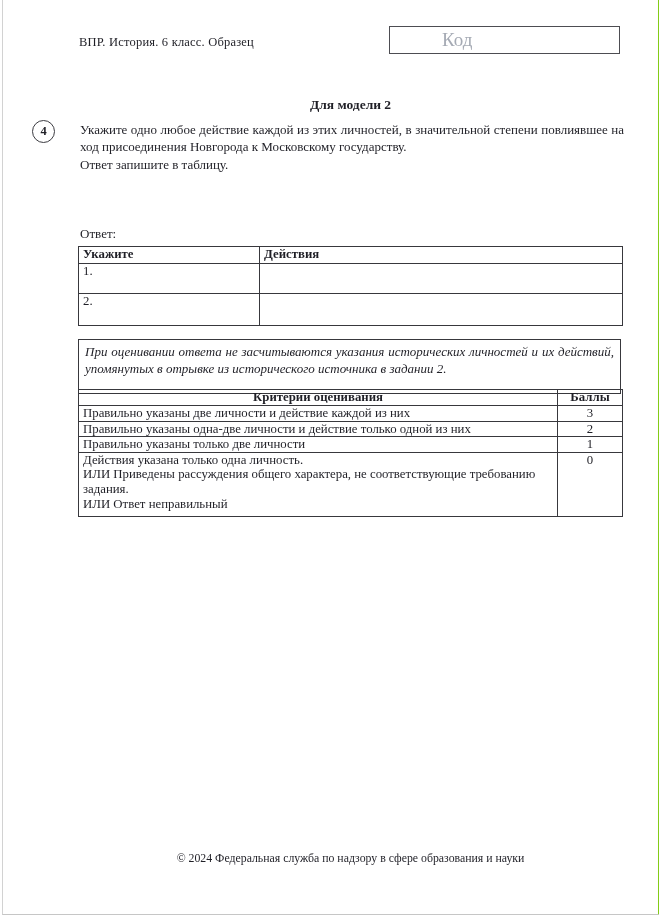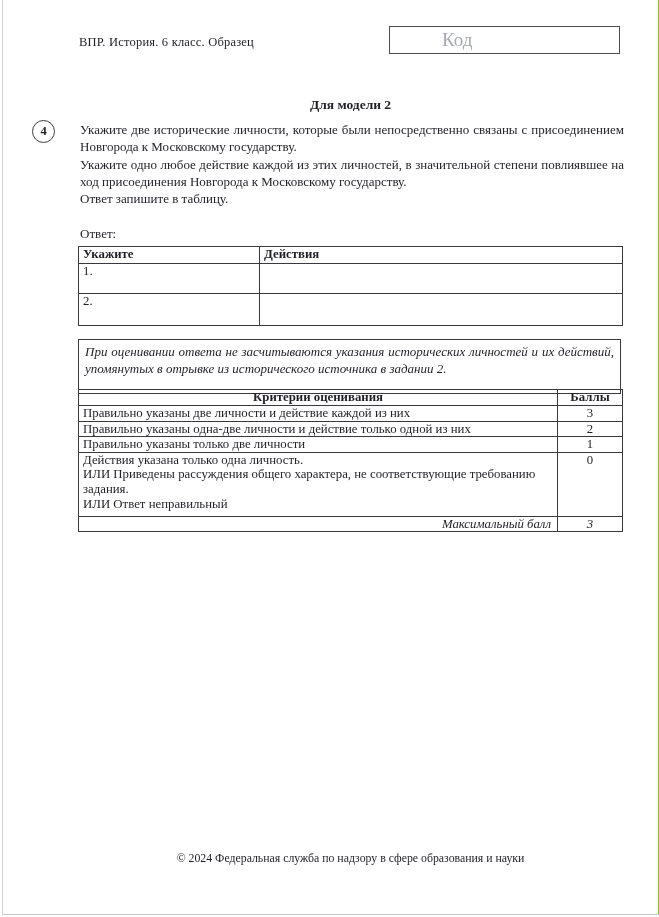--- a/index.html
+++ b/index.html
@@ -184,21 +184,20 @@
   <div class="hdr-left">ВПР. История. 6 класс. Образец</div>
   <div class="code-box">
     <span>Код</span>
   </div>
 
   <div class="sec-title">Для модели 2</div>
 
   <div class="qnum">4</div>
 
   <div class="qtext">
-    <p>Укажите две исторические личности, которые были непосредственно связаны с присоединением Новгорода к Московскому государству.</p>
     <p>Укажите одно любое действие каждой из этих личностей, в значительной степени повлиявшее на ход присоединения Новгорода к Московскому государству.</p>
     <p>Ответ запишите в таблицу.</p>
   </div>
 
   <div class="answer-label">Ответ:</div>
 
   <table class="answer-table">
     <colgroup>
         <col style="width:181px">
         <col>
@@ -244,22 +243,18 @@
       <td class="score">1</td>
     </tr>
     <tr class="tall">
       <td>
         <div>Действия указана только одна личность.</div>
         <div>ИЛИ Приведены рассуждения общего характера, не соответствующие требованию задания.</div>
         <div>ИЛИ Ответ неправильный</div>
       </td>
       <td class="score">0</td>
     </tr>
-    <tr class="total">
-      <td class="lbl">Максимальный балл</td>
-      <td class="score">3</td>
-    </tr>
   </tbody>
     </table>
 
   <div class="footer">© 2024 Федеральная служба по надзору в сфере образования и науки</div>
 
 </div>
 
 </body></html>

